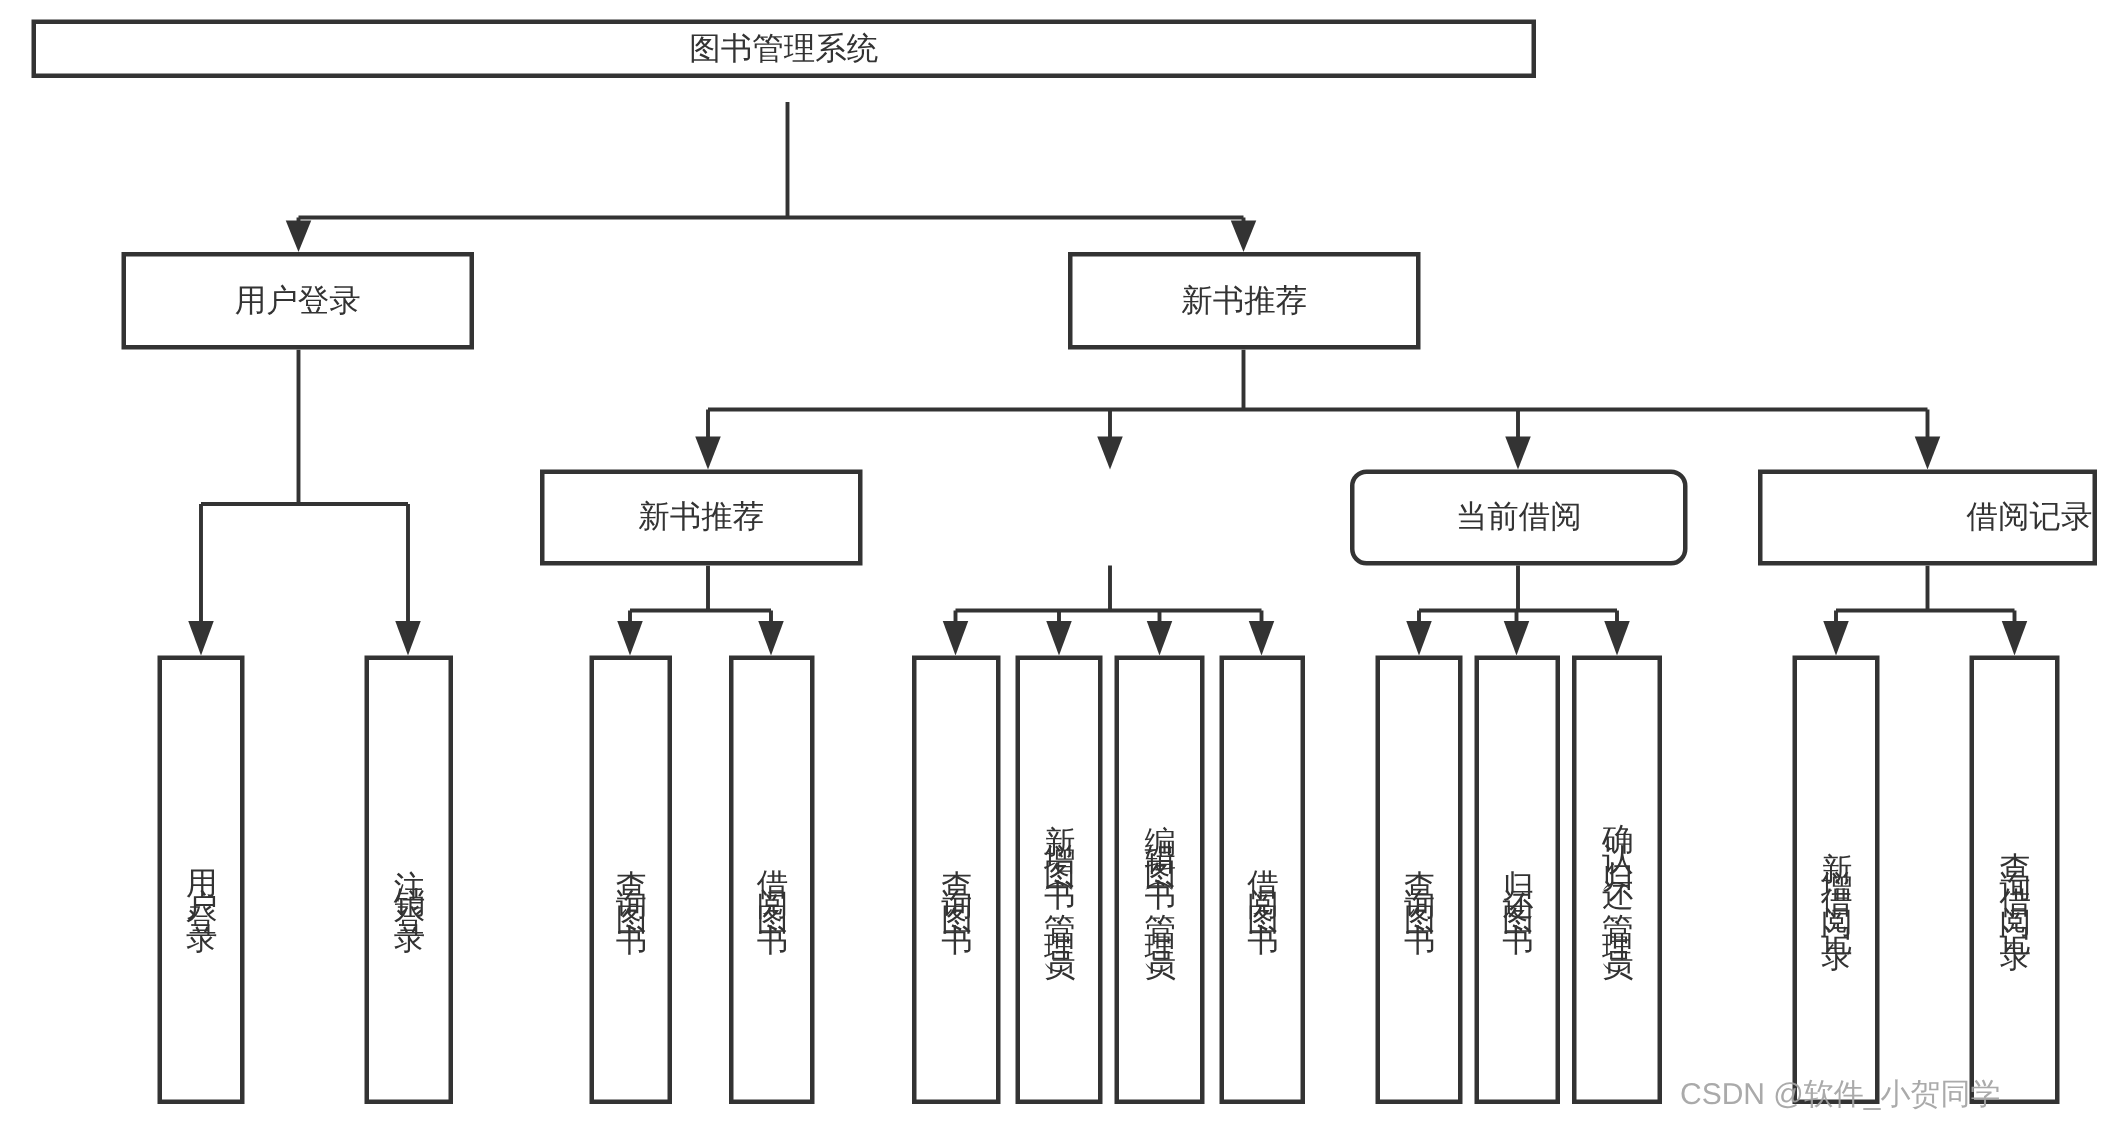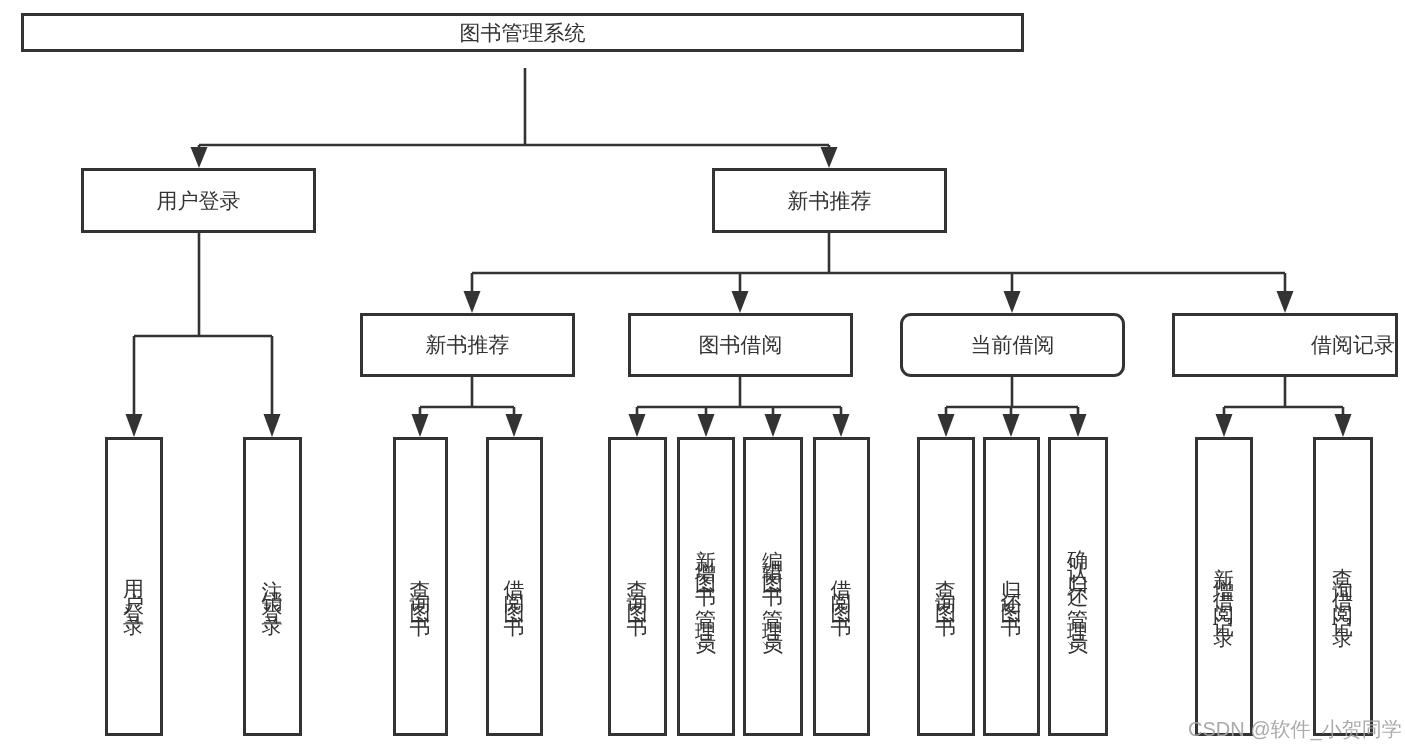--- a/index.html
+++ b/index.html
@@ -64,21 +64,21 @@
   .n-lf-5  { left: 677px;  width: 58px; }
   .n-lf-6  { left: 743px;  width: 60px; }
   .n-lf-7  { left: 813px;  width: 57px; }
   .n-lf-8  { left: 917px;  width: 58px; }
   .n-lf-9  { left: 983px;  width: 57px; }
   .n-lf-10 { left: 1048px; width: 60px; }
   .n-lf-11 { left: 1195px; width: 58px; }
   .n-lf-12 { left: 1313px; width: 60px; }
   .watermark {
     position: absolute;
-    left: 1188px;
+    left: 1120px;
     top: 716px;
     z-index: 5;
     font-size: 20px;
     color: rgba(163,163,163,0.92);
     white-space: nowrap;
   }
 </style>
 </head>
 <body>
 
@@ -131,23 +131,20 @@
   <div class="node n-l2-0">
     <span class="lbl">用户登录</span>
   </div>
   <div class="node n-l2-1">
     <span class="lbl">新书推荐</span>
   </div>
 
   <div class="node n-l3-0">
     <span class="lbl">新书推荐</span>
   </div>
-  <div class="node n-l3-1">
-    <span class="lbl">图书借阅</span>
-  </div>
   <div class="node n-l3-2">
     <span class="lbl">当前借阅</span>
   </div>
   <div class="node n-l3-3">
     <span class="lbl">借阅记录</span>
   </div>
 
   <div class="node v-node leaf n-lf-0">
     <span class="lbl">用户登录</span>
   </div>

